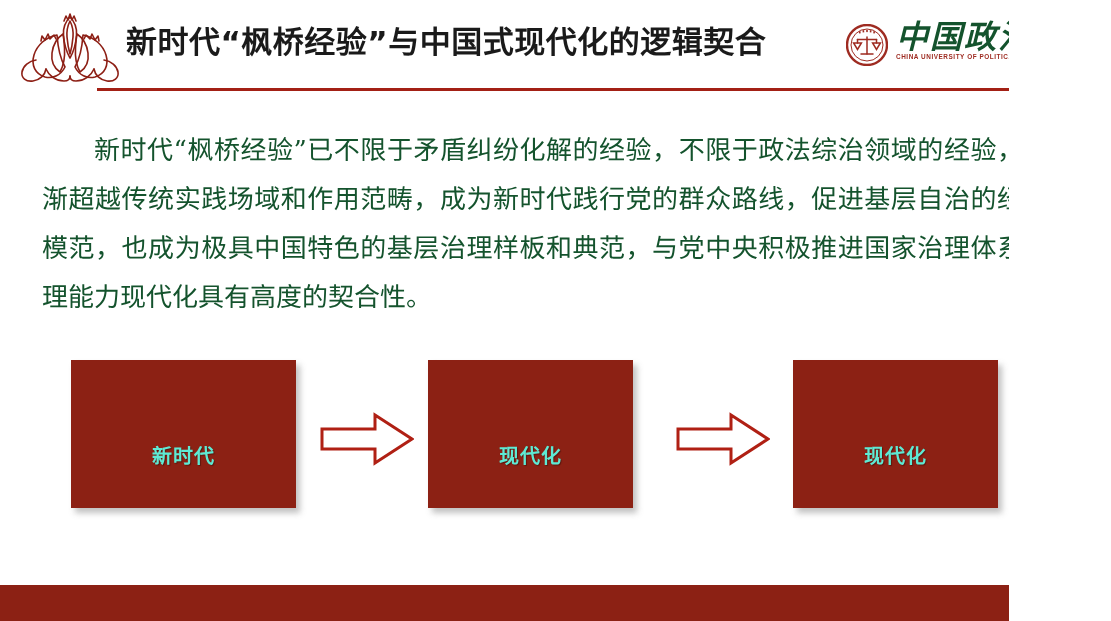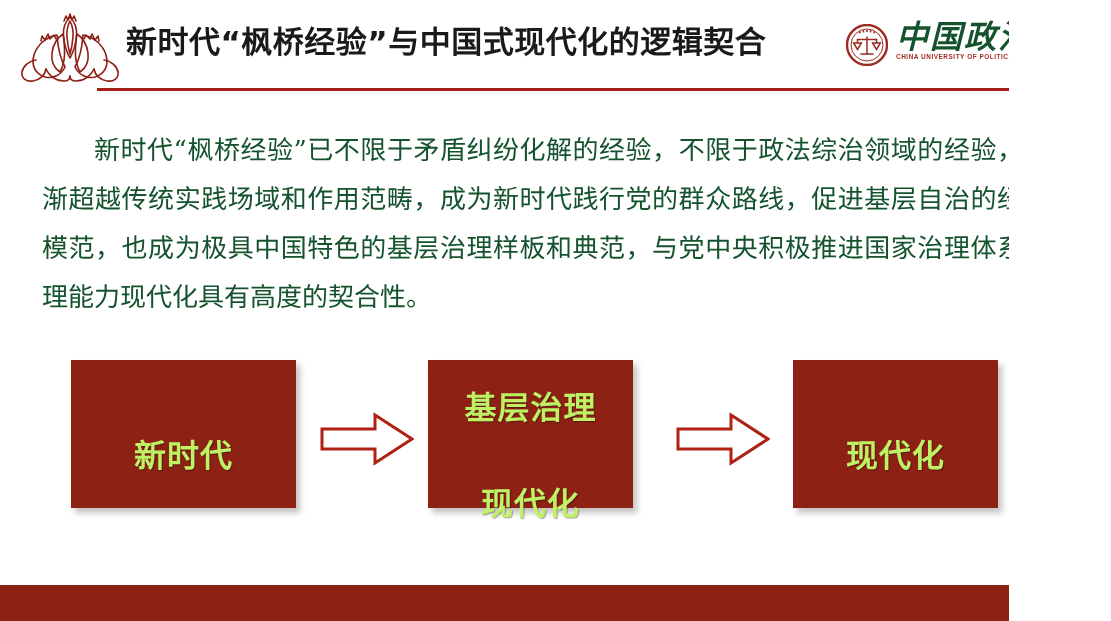--- a/index.html
+++ b/index.html
@@ -134,23 +134,23 @@
     flex-direction: column;
     align-items: center;
     justify-content: center;
   }
   .flow-box.b1 { left: 71px;  width: 225px; }
   .flow-box.b2 { left: 428px; width: 205px; }
   .flow-box.b3 { left: 793px; width: 205px; }
 
   .flow-line {
     font-family: "DejaVu Sans", "Liberation Sans", sans-serif;
-    font-size: 32px;
-    font-weight: 700;
-    color: #bef264;
+    font-size: 20px;
+    font-weight: 700;
+    color: #5eead4;
     letter-spacing: 1px;
     line-height: 52px;
     text-shadow: 1px 1px 1px rgba(0,0,0,0.35);
     white-space: nowrap;
     margin-top: 44px;
   }
 
   .flow-arrow {
     position: absolute;
     top: 62px;
@@ -253,21 +253,20 @@
       <div class="flow-line">新时代</div>
     </div>
 
     <div class="flow-arrow a1">
       <svg viewBox="0 0 94 54" width="94" height="54" aria-hidden="true">
         <path d="M2 17 L55 17 L55 3 L92 27 L55 51 L55 37 L2 37 Z" fill="none" stroke="#b02014" stroke-width="3" stroke-linejoin="miter"></path>
       </svg>
     </div>
 
     <div class="flow-box b2">
-      <div class="flow-line">基层治理</div>
       <div class="flow-line">现代化</div>
     </div>
 
     <div class="flow-arrow a2">
       <svg viewBox="0 0 94 54" width="94" height="54" aria-hidden="true">
         <path d="M2 17 L55 17 L55 3 L92 27 L55 51 L55 37 L2 37 Z" fill="none" stroke="#b02014" stroke-width="3" stroke-linejoin="miter"></path>
       </svg>
     </div>
 
     <div class="flow-box b3">

